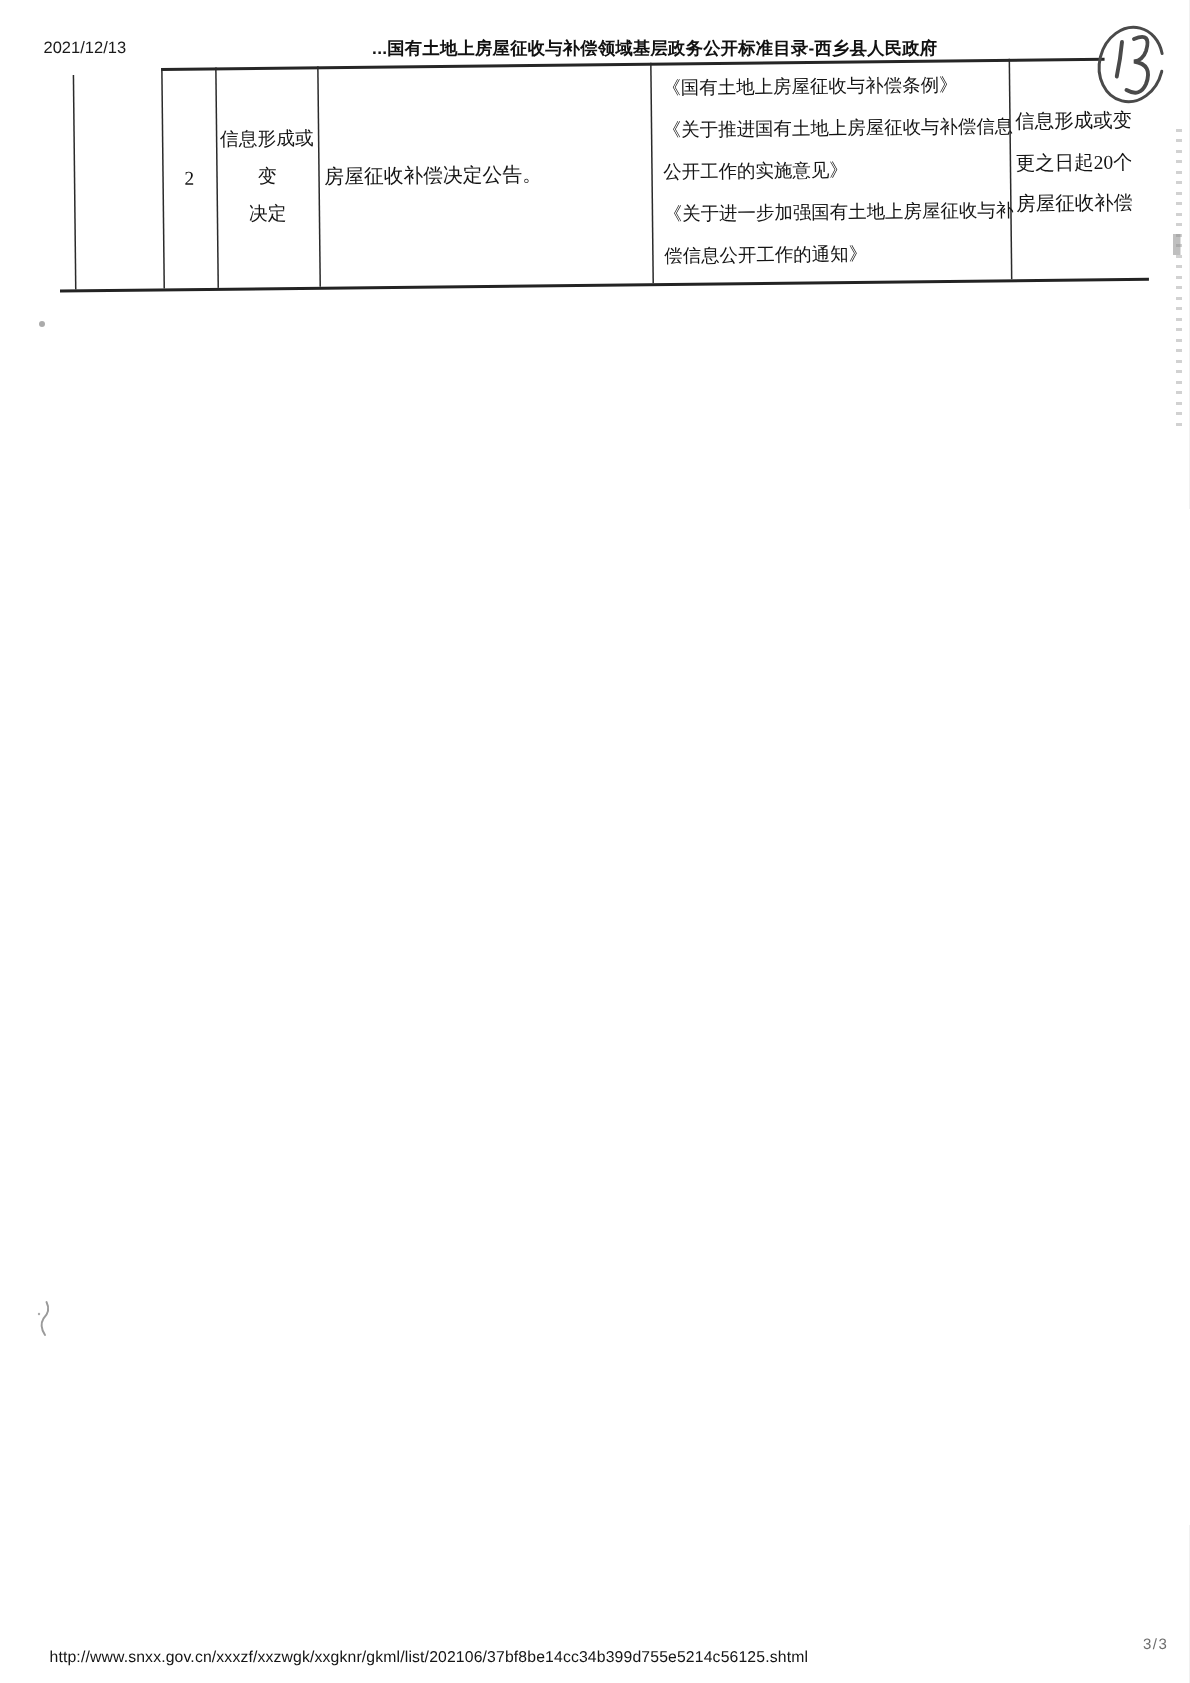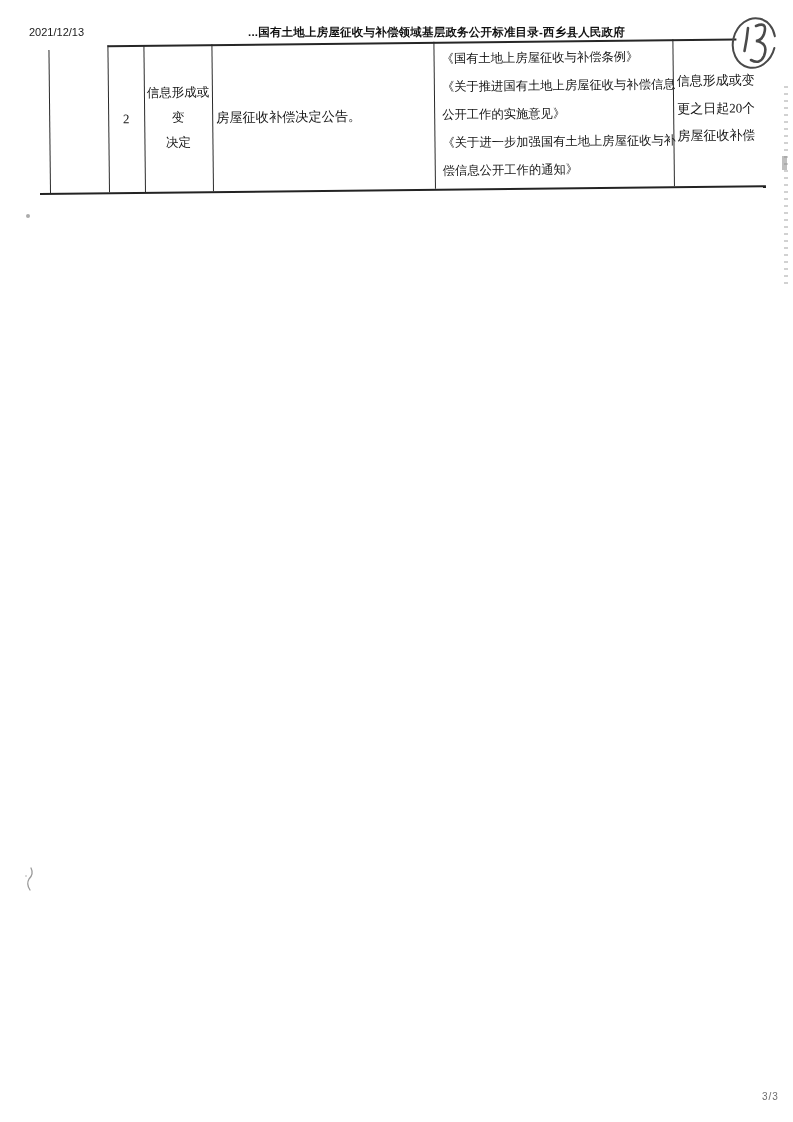--- a/index.html
+++ b/index.html
@@ -104,15 +104,16 @@
   </svg>
 
   <div class="edge-strip"></div>
   <div class="edge-blot"></div>
   <div class="speck-a"></div>
   <svg class="squiggle" width="14" height="28" viewBox="0 0 14 28">
     <path d="M7 2 Q10 8 5 13 Q2 18 6 24" fill="none" stroke="#9a9a9a" stroke-width="1.3" stroke-linecap="round"></path>
     <circle cx="2" cy="10" r="0.8" fill="#aaaaaa"></circle>
   </svg>
 
+  <div class="ftr-url">http://www.snxx.gov.cn/xxxzf/xxzwgk/xxgknr/gkml/list/202106/37bf8be14cc34b399d755e5214c56125.shtml</div>
   <div class="ftr-page">3/3</div>
 
 </div>
 
 </body></html>

